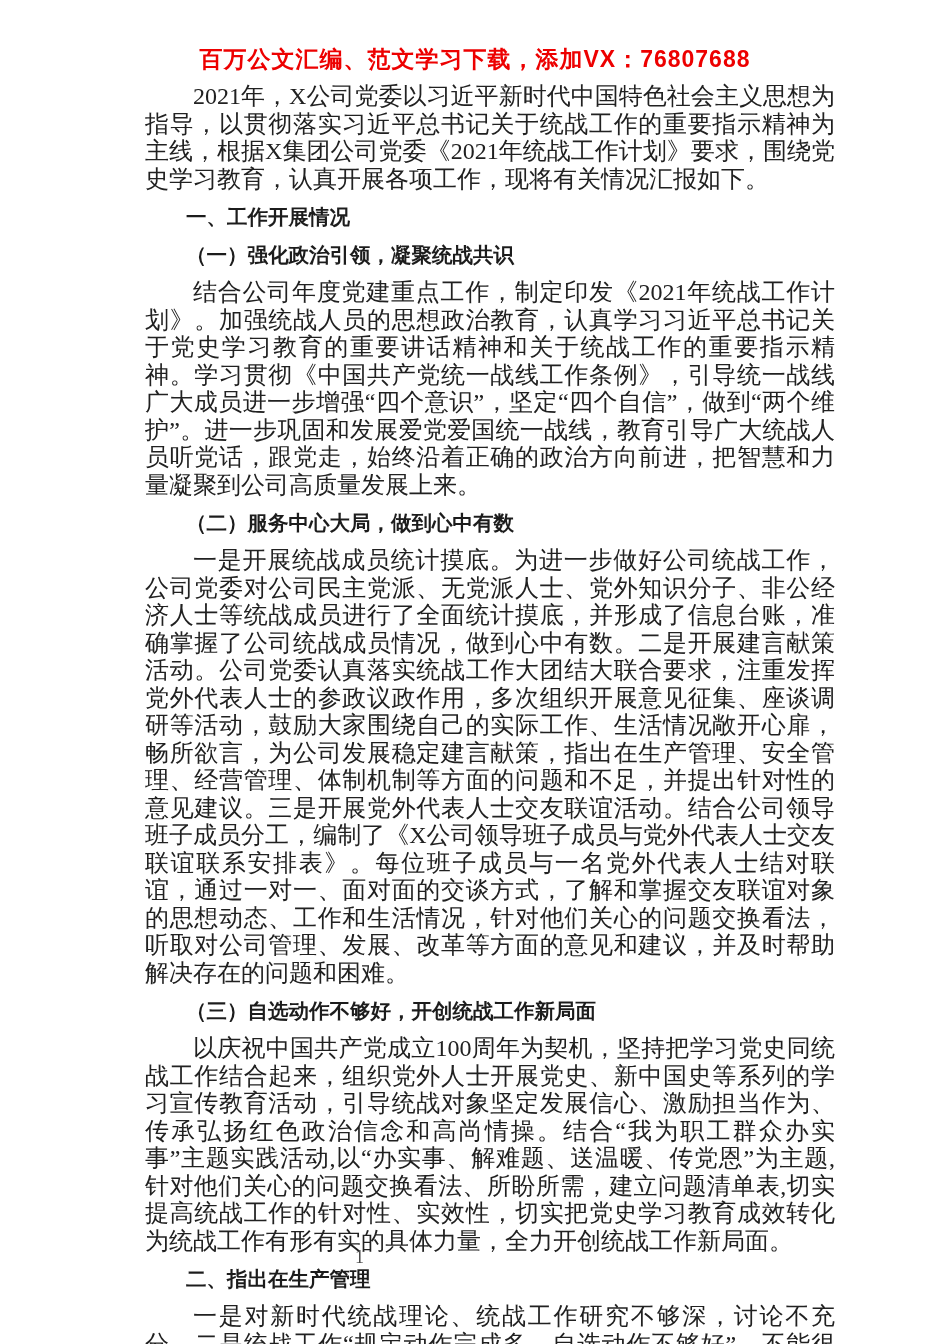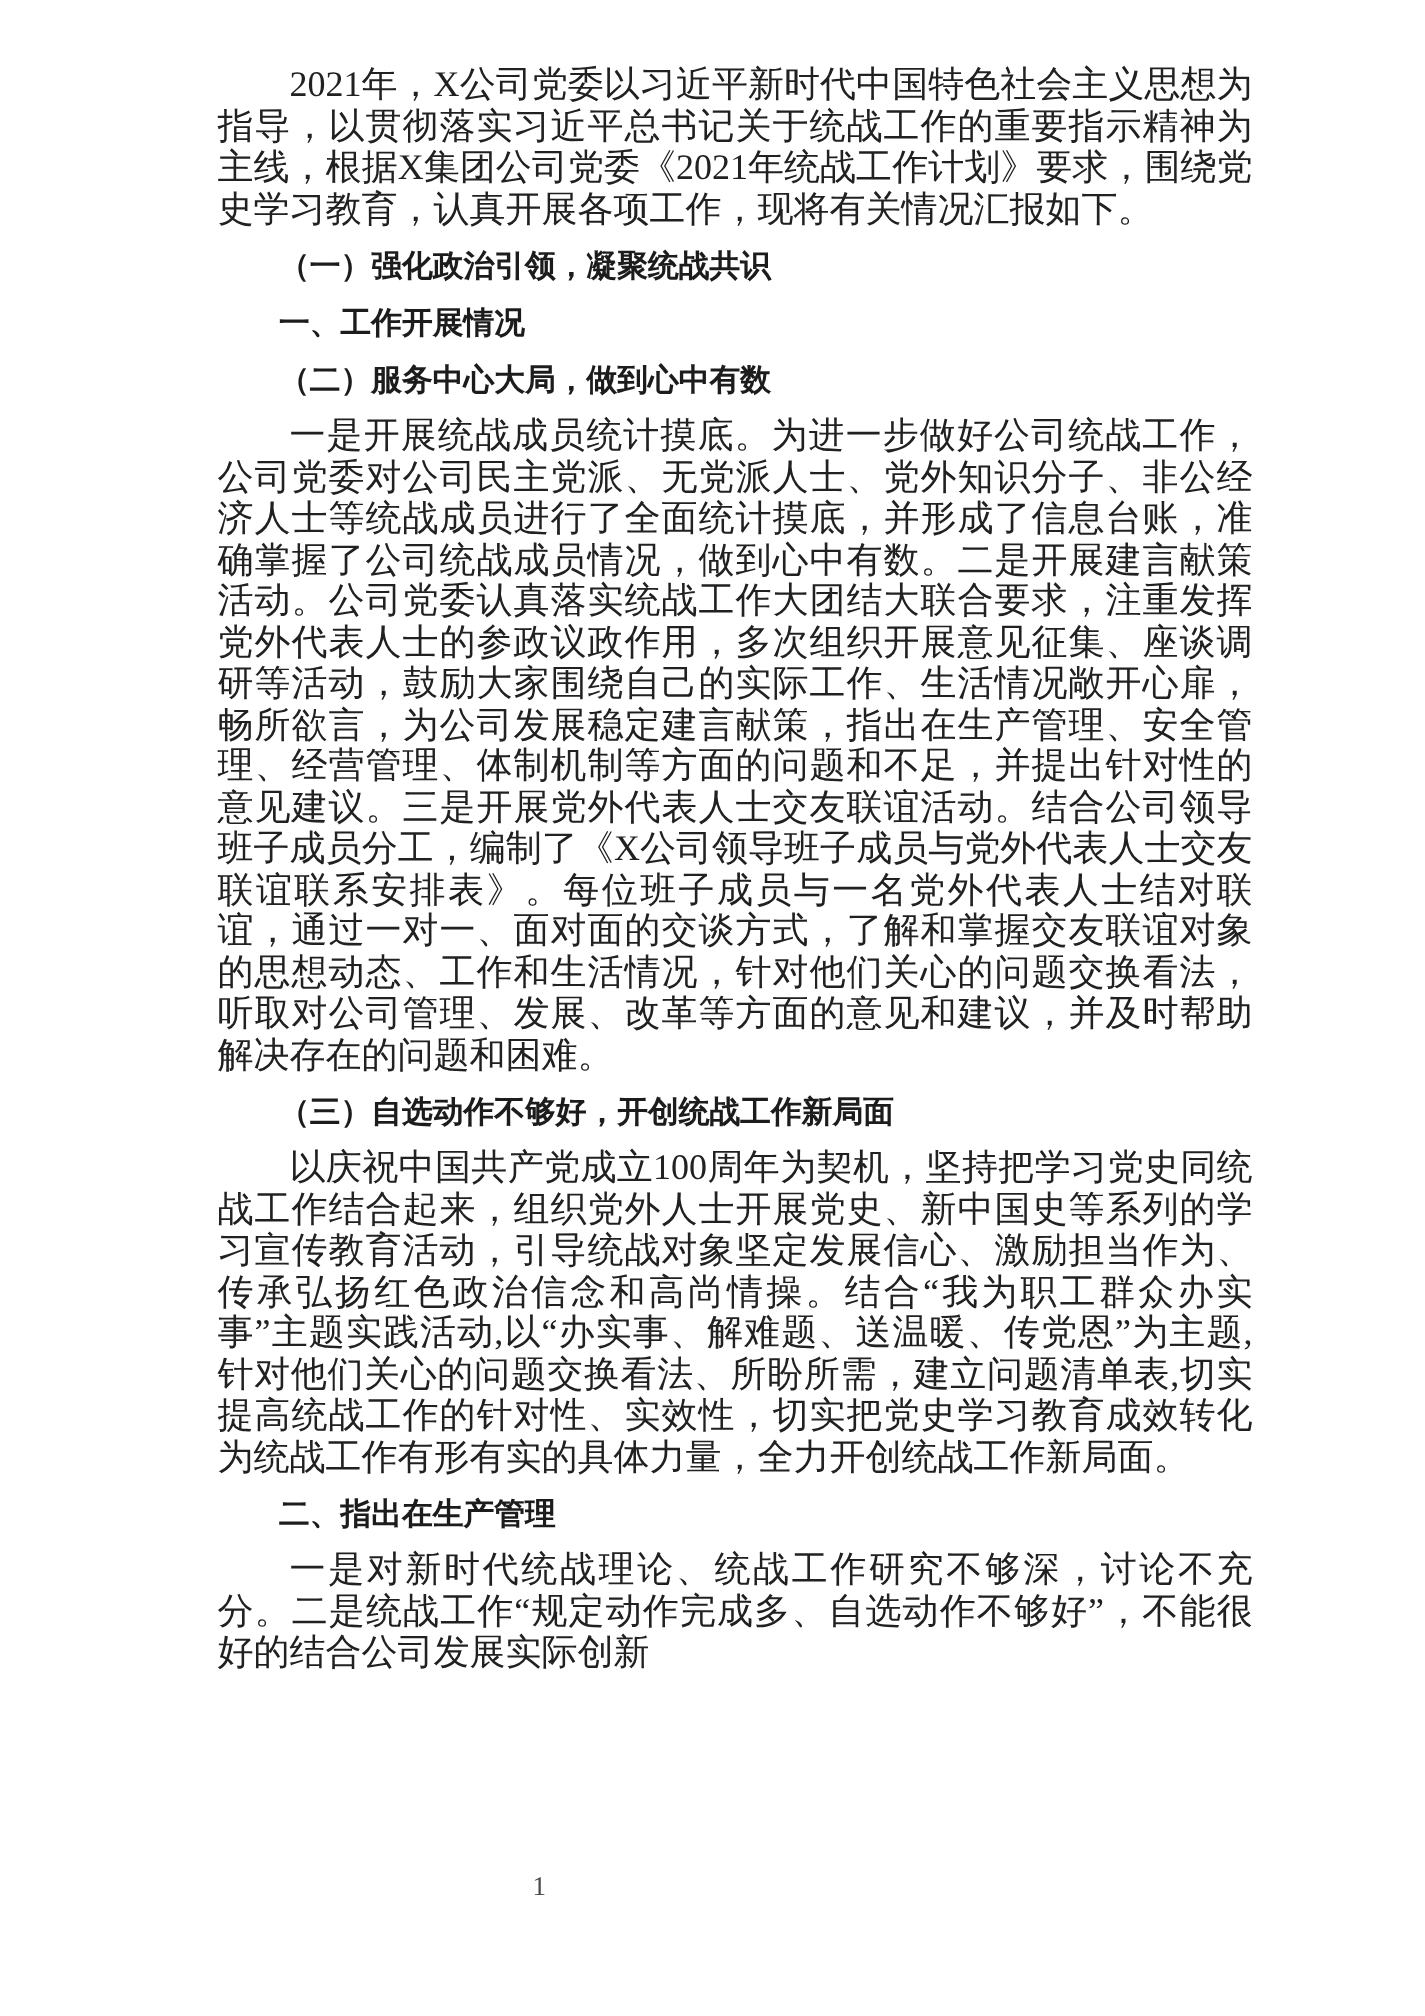--- a/index.html
+++ b/index.html
@@ -58,29 +58,31 @@
     line-height: 22px;
     color: #4a4a4a;
     font-family: "Liberation Serif", "DejaVu Serif", serif;
   }
 </style>
 </head>
 <body>
 
 <div class="page" style="background: rgb(255, 255, 255);">
 
+  <div class="banner" style="color: rgb(237, 0, 0);">百万公文汇编、范文学习下载，添加VX：76807688</div>
 
   <div class="doc">
 
     <p class="para">2021年，X公司党委以习近平新时代中国特色社会主义思想为指导，以贯彻落实习近平总书记关于统战工作的重要指示精神为主线，根据X集团公司党委《2021年统战工作计划》要求，围绕党史学习教育，认真开展各项工作，现将有关情况汇报如下。</p>
 
+    <p class="heading">一、工作开展情况</p>
+
     <p class="heading">（一）强化政治引领，凝聚统战共识</p>
 
-    <p class="heading">一、工作开展情况</p>
-
+    <p class="para">结合公司年度党建重点工作，制定印发《2021年统战工作计划》。加强统战人员的思想政治教育，认真学习习近平总书记关于党史学习教育的重要讲话精神和关于统战工作的重要指示精神。学习贯彻《中国共产党统一战线工作条例》，引导统一战线广大成员进一步增强“四个意识”，坚定“四个自信”，做到“两个维护”。进一步巩固和发展爱党爱国统一战线，教育引导广大统战人员听党话，跟党走，始终沿着正确的政治方向前进，把智慧和力量凝聚到公司高质量发展上来。</p>
 
     <p class="heading">（二）服务中心大局，做到心中有数</p>
 
     <p class="para">一是开展统战成员统计摸底。为进一步做好公司统战工作，公司党委对公司民主党派、无党派人士、党外知识分子、非公经济人士等统战成员进行了全面统计摸底，并形成了信息台账，准确掌握了公司统战成员情况，做到心中有数。二是开展建言献策活动。公司党委认真落实统战工作大团结大联合要求，注重发挥党外代表人士的参政议政作用，多次组织开展意见征集、座谈调研等活动，鼓励大家围绕自己的实际工作、生活情况敞开心扉，畅所欲言，为公司发展稳定建言献策，指出在生产管理、安全管理、经营管理、体制机制等方面的问题和不足，并提出针对性的意见建议。三是开展党外代表人士交友联谊活动。结合公司领导班子成员分工，编制了《X公司领导班子成员与党外代表人士交友联谊联系安排表》。每位班子成员与一名党外代表人士结对联谊，通过一对一、面对面的交谈方式，了解和掌握交友联谊对象的思想动态、工作和生活情况，针对他们关心的问题交换看法，听取对公司管理、发展、改革等方面的意见和建议，并及时帮助解决存在的问题和困难。</p>
 
     <p class="heading">（三）自选动作不够好，开创统战工作新局面</p>
 
     <p class="para">以庆祝中国共产党成立100周年为契机，坚持把学习党史同统战工作结合起来，组织党外人士开展党史、新中国史等系列的学习宣传教育活动，引导统战对象坚定发展信心、激励担当作为、传承弘扬红色政治信念和高尚情操。结合“我为职工群众办实事”主题实践活动,以“办实事、解难题、送温暖、传党恩”为主题,针对他们关心的问题交换看法、所盼所需，建立问题清单表,切实提高统战工作的针对性、实效性，切实把党史学习教育成效转化为统战工作有形有实的具体力量，全力开创统战工作新局面。</p>
 
     <p class="heading">二、指出在生产管理</p>

